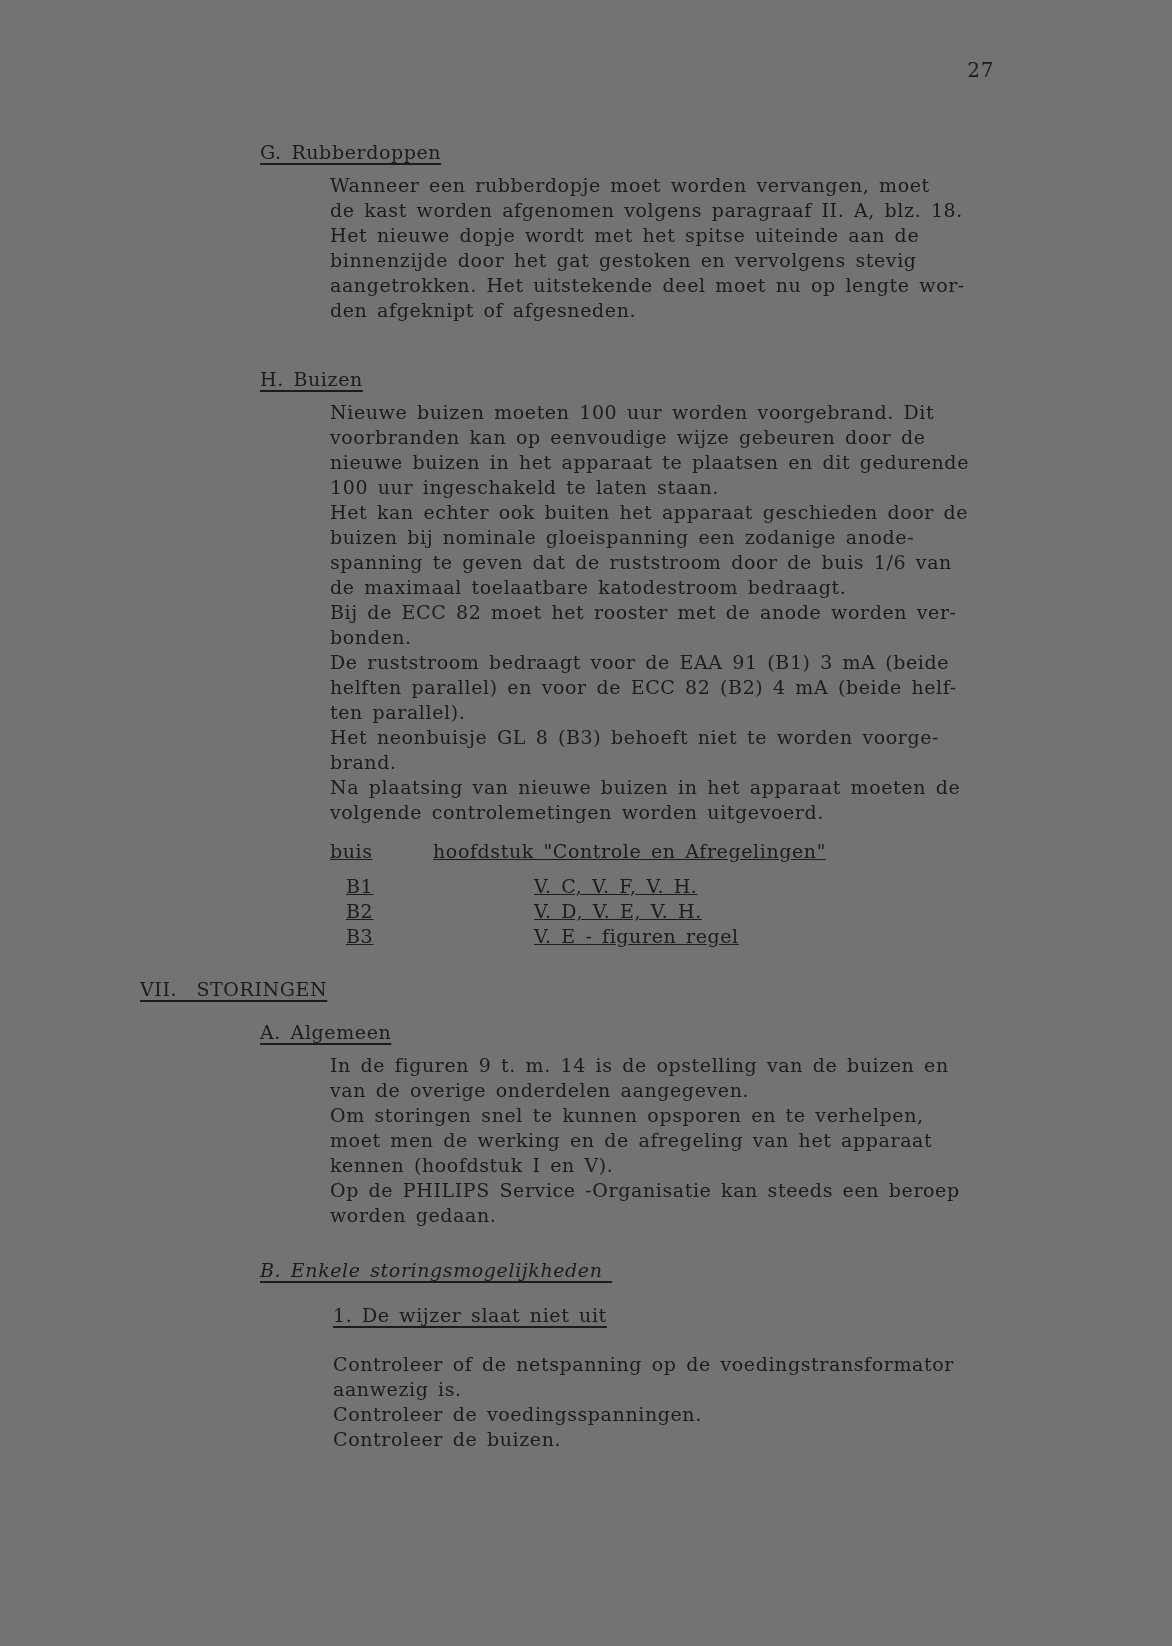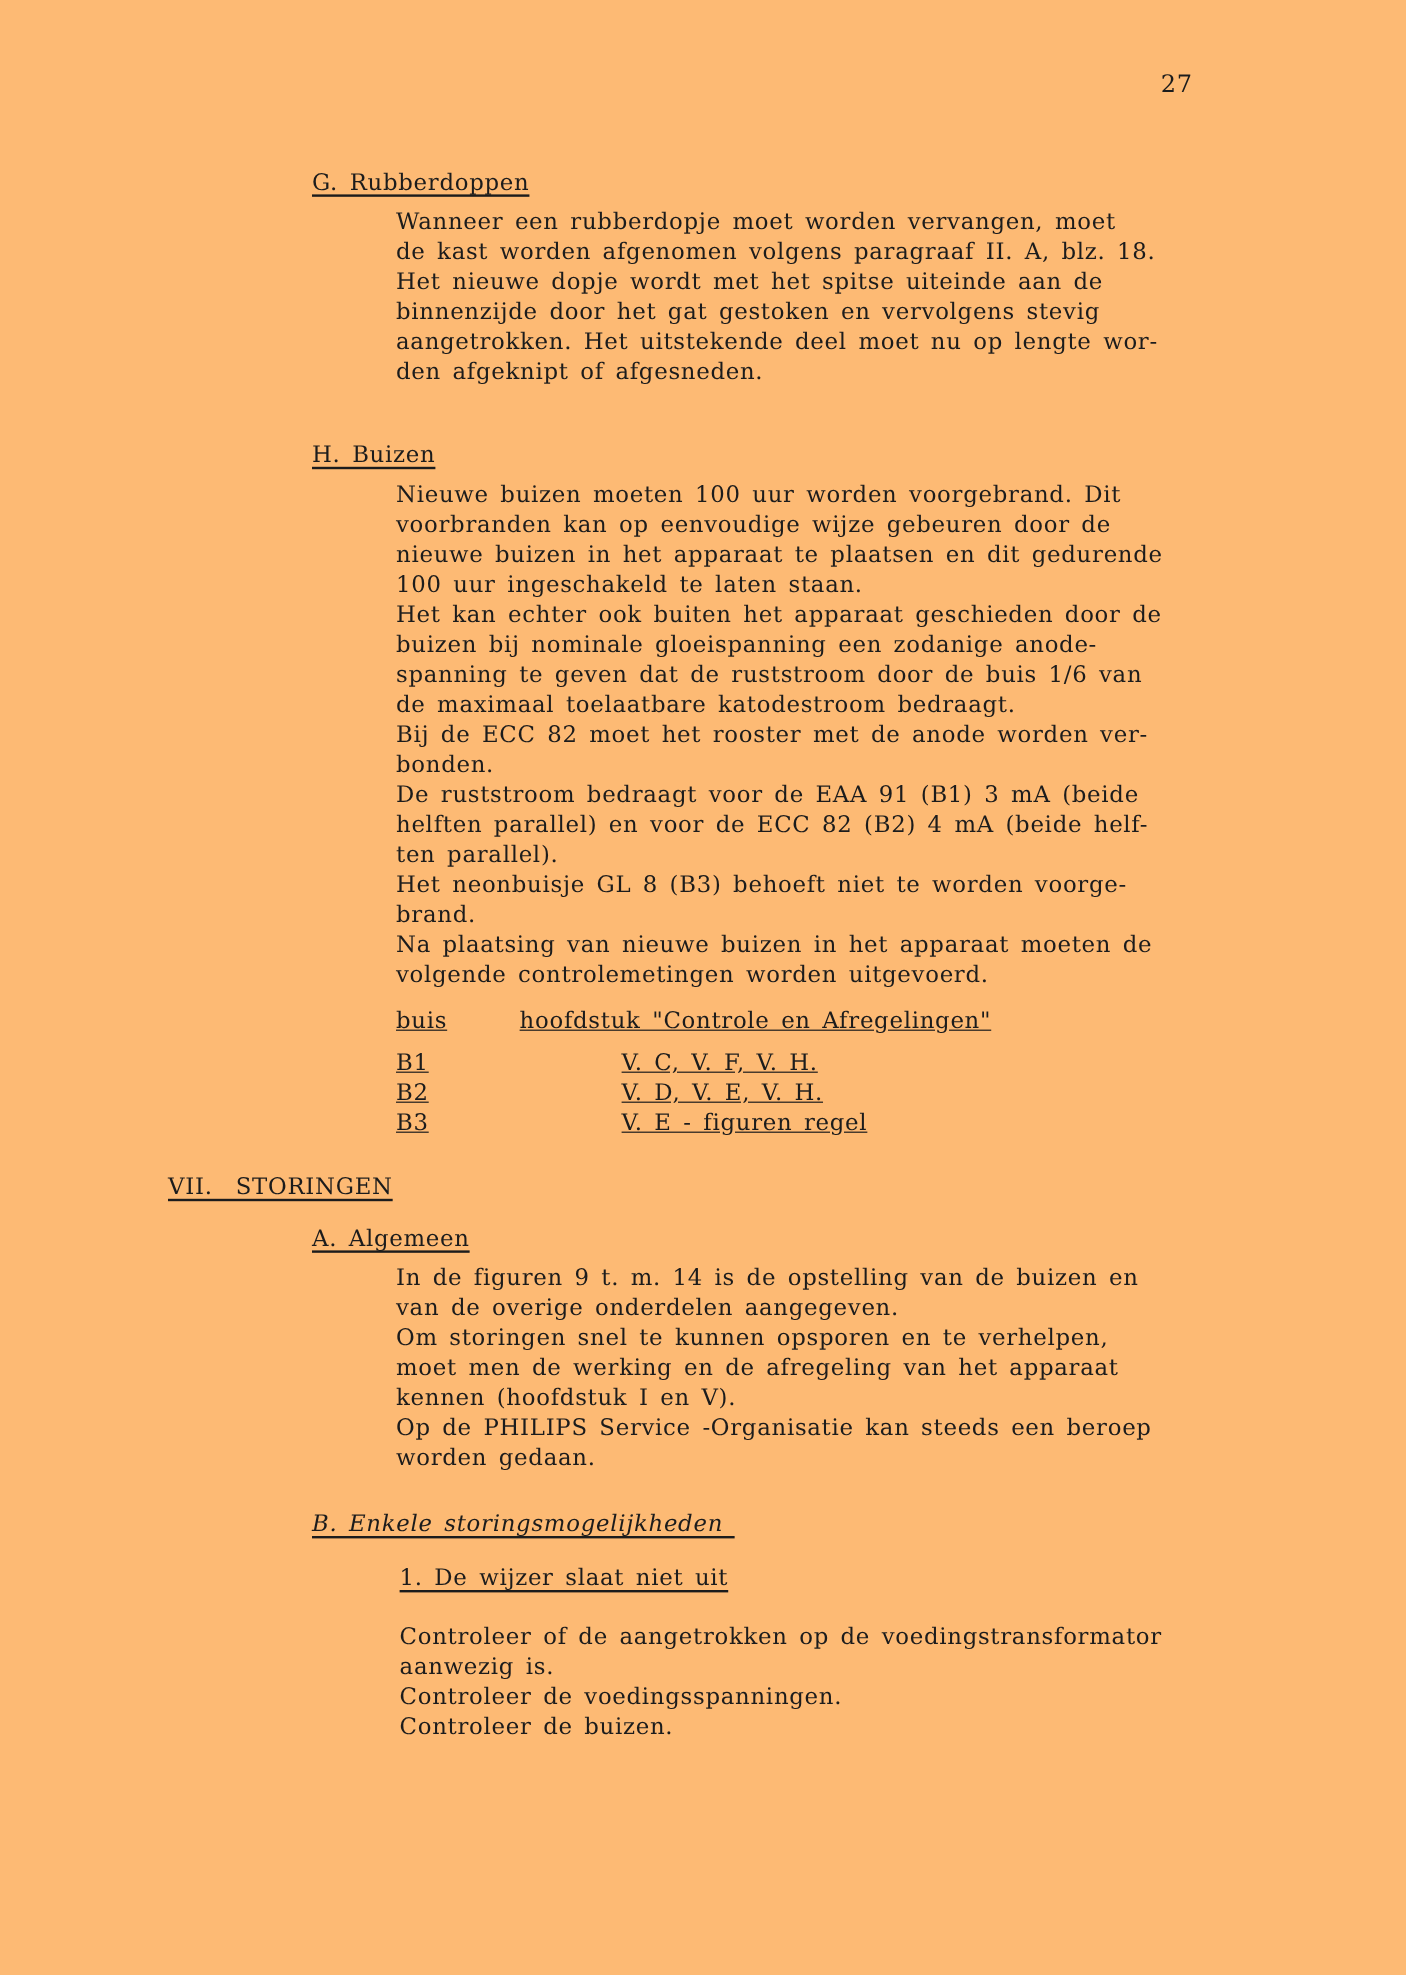--- a/index.html
+++ b/index.html
@@ -5,21 +5,21 @@
   html, body {
     margin: 0;
     padding: 0;
     background: #e8e8e4;
   }
   .page {
     position: relative;
     width: 1172px;
     min-height: 1646px;
     margin: 0 auto;
-    background: #fdba74;
+    background: #737373;
     color: #1c1c1c;
     font-family: "DejaVu Serif", "Liberation Serif", serif;
     font-size: 19px;
     line-height: 25px;
     letter-spacing: 0.6px;
     word-spacing: 3px;
     box-sizing: border-box;
     padding-top: 140px;
   }
   .page-number {
@@ -46,21 +46,21 @@
 
   .mb-head  { margin-bottom: 8px; }
   .mb-para  { margin-bottom: 44px; }
 
   .vii-heading { margin-top: 28px; margin-bottom: 18px; }
 
   .tube-table { margin-left: 330px; margin-top: 14px; text-decoration: underline; }
   .tube-table .t-header { display: flex; margin-bottom: 10px; }
   .tube-table .t-header .c1 { width: 103px; }
   .tube-table .t-row { display: flex; }
-  .tube-table .t-row .c1 { width: 188px; }
+  .tube-table .t-row .c1 { width: 188px; margin-left: 16px; }
 
   .b-heading { margin-top: 30px; margin-bottom: 20px; font-style: italic; }
   .item-heading { margin-bottom: 24px; }
 </style>
 </head>
 <body>
 
 <div class="page">
 
   <div class="page-number">27</div>
@@ -130,18 +130,18 @@
 Op de PHILIPS Service -Organisatie kan steeds een beroep
 worden gedaan.</div>
 
   <div class="indent-section b-heading">
     <span class="heading">B. Enkele storingsmogelijkheden </span>
   </div>
 
   <div class="indent-item item-heading">
     <span class="heading">1. De wijzer slaat niet uit</span>
   </div>
-  <div class="indent-item body-text">Controleer of de aangetrokken op de voedingstransformator
+  <div class="indent-item body-text">Controleer of de netspanning op de voedingstransformator
 aanwezig is.
 Controleer de voedingsspanningen.
 Controleer de buizen.</div>
 
 </div>
 
 </body></html>

